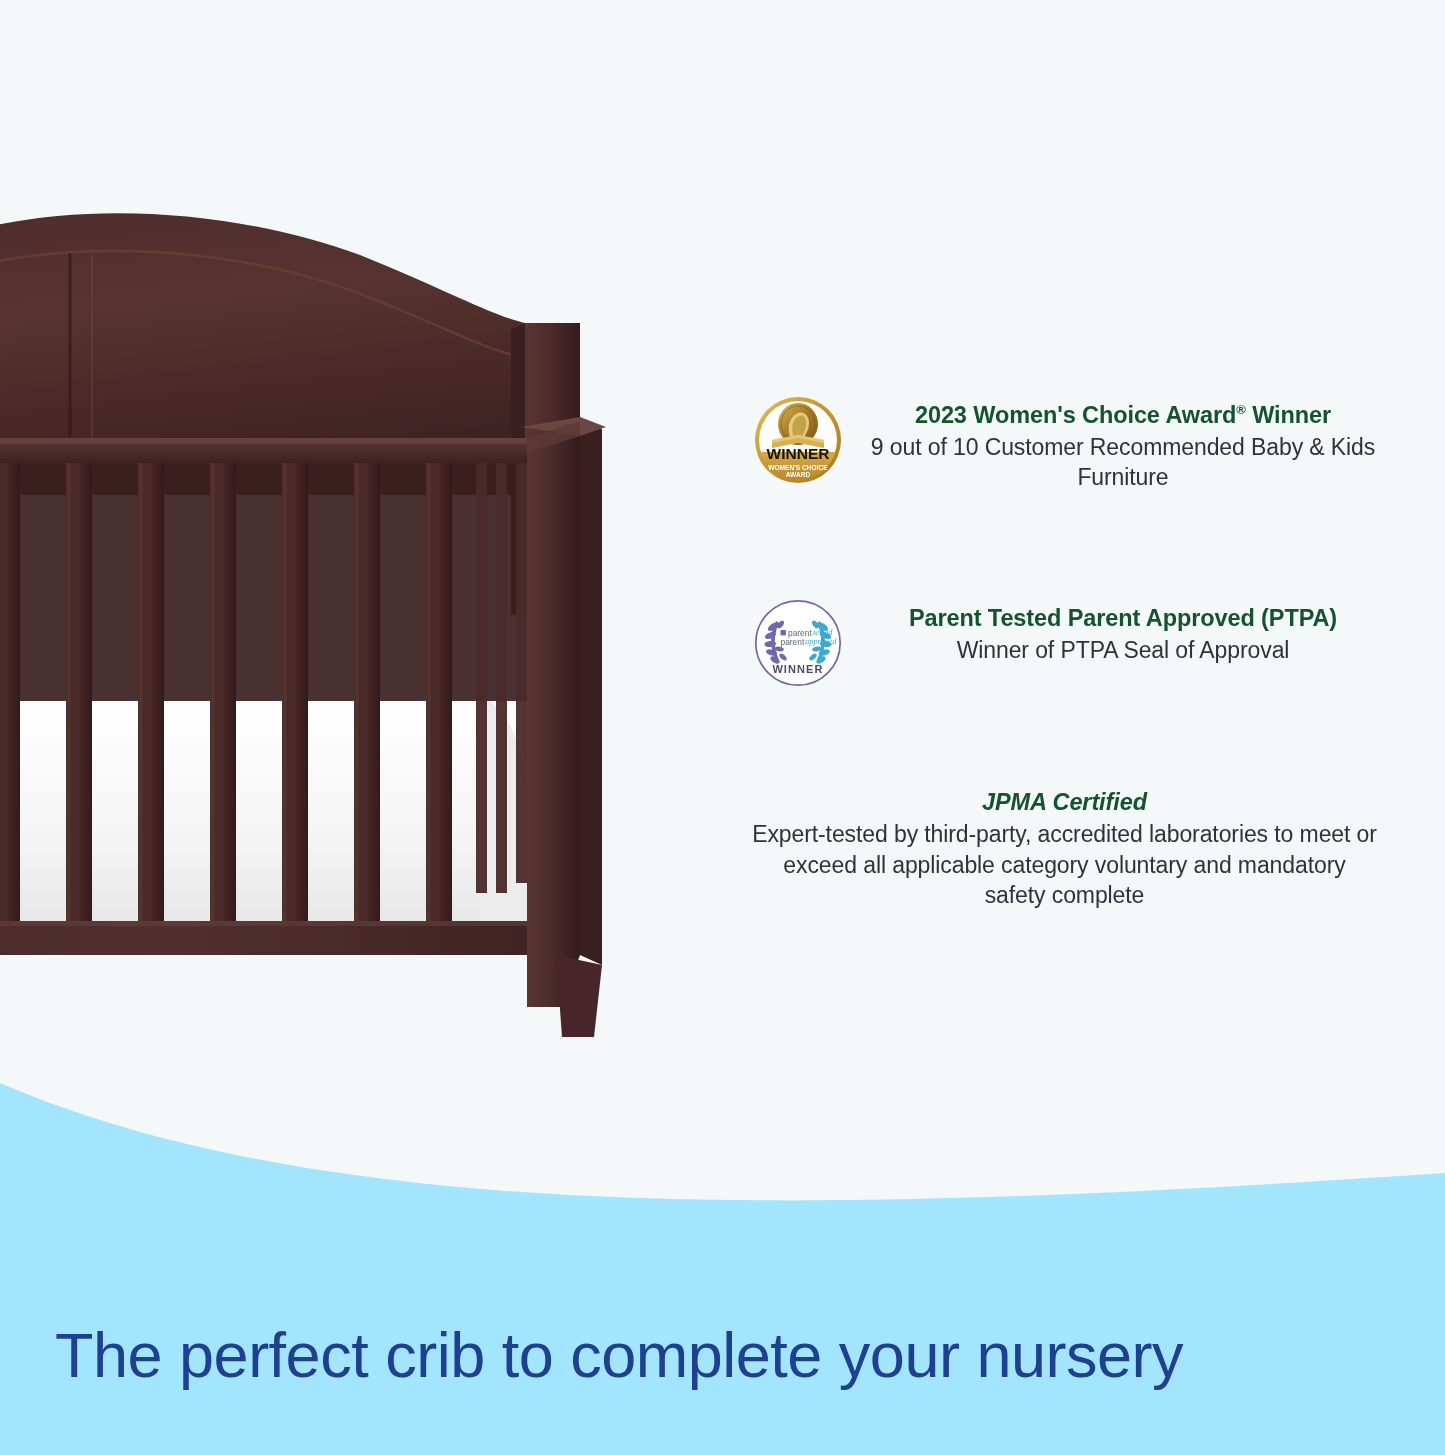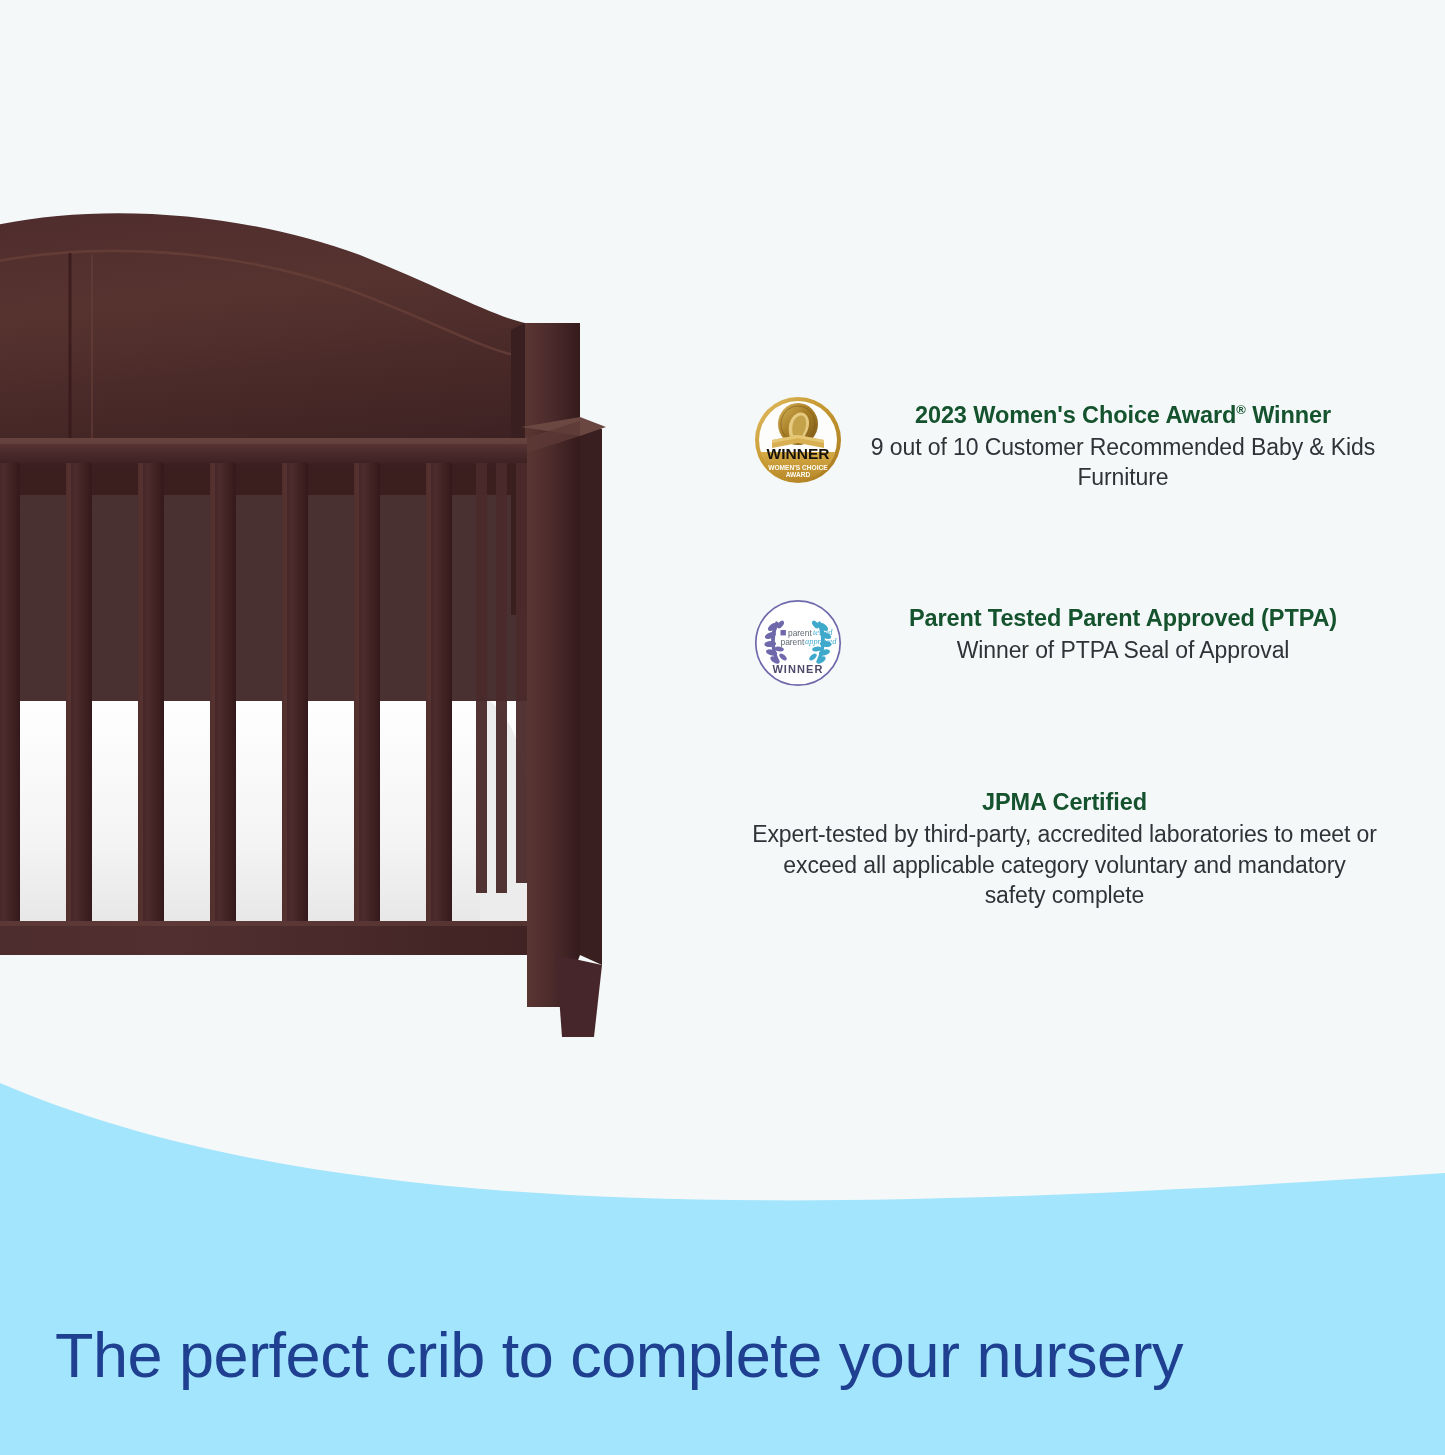--- a/index.html
+++ b/index.html
@@ -82,21 +82,21 @@
   .award-title sup { font-size:13px; vertical-align:super; font-weight:bold; }
   .award-desc {
     font-size:23px;
     color:#2f3338;
     line-height:1.32;
     margin-top:2px;
     letter-spacing:-0.1px;
     text-align:center;
   }
   .ptpa .award-desc { }
-  .jpma .award-title { margin-bottom:1px; }
+  .jpma .award-title { margin-bottom:1px;font-style:italic; }
 </style>
 </head>
 <body>
 
 <div id="stage">
 
   <div id="crib">
     <svg viewBox="0 0 810 845" xmlns="http://www.w3.org/2000/svg">
       <defs>
         <linearGradient id="woodH" x1="0" y1="0" x2="1" y2="0">

